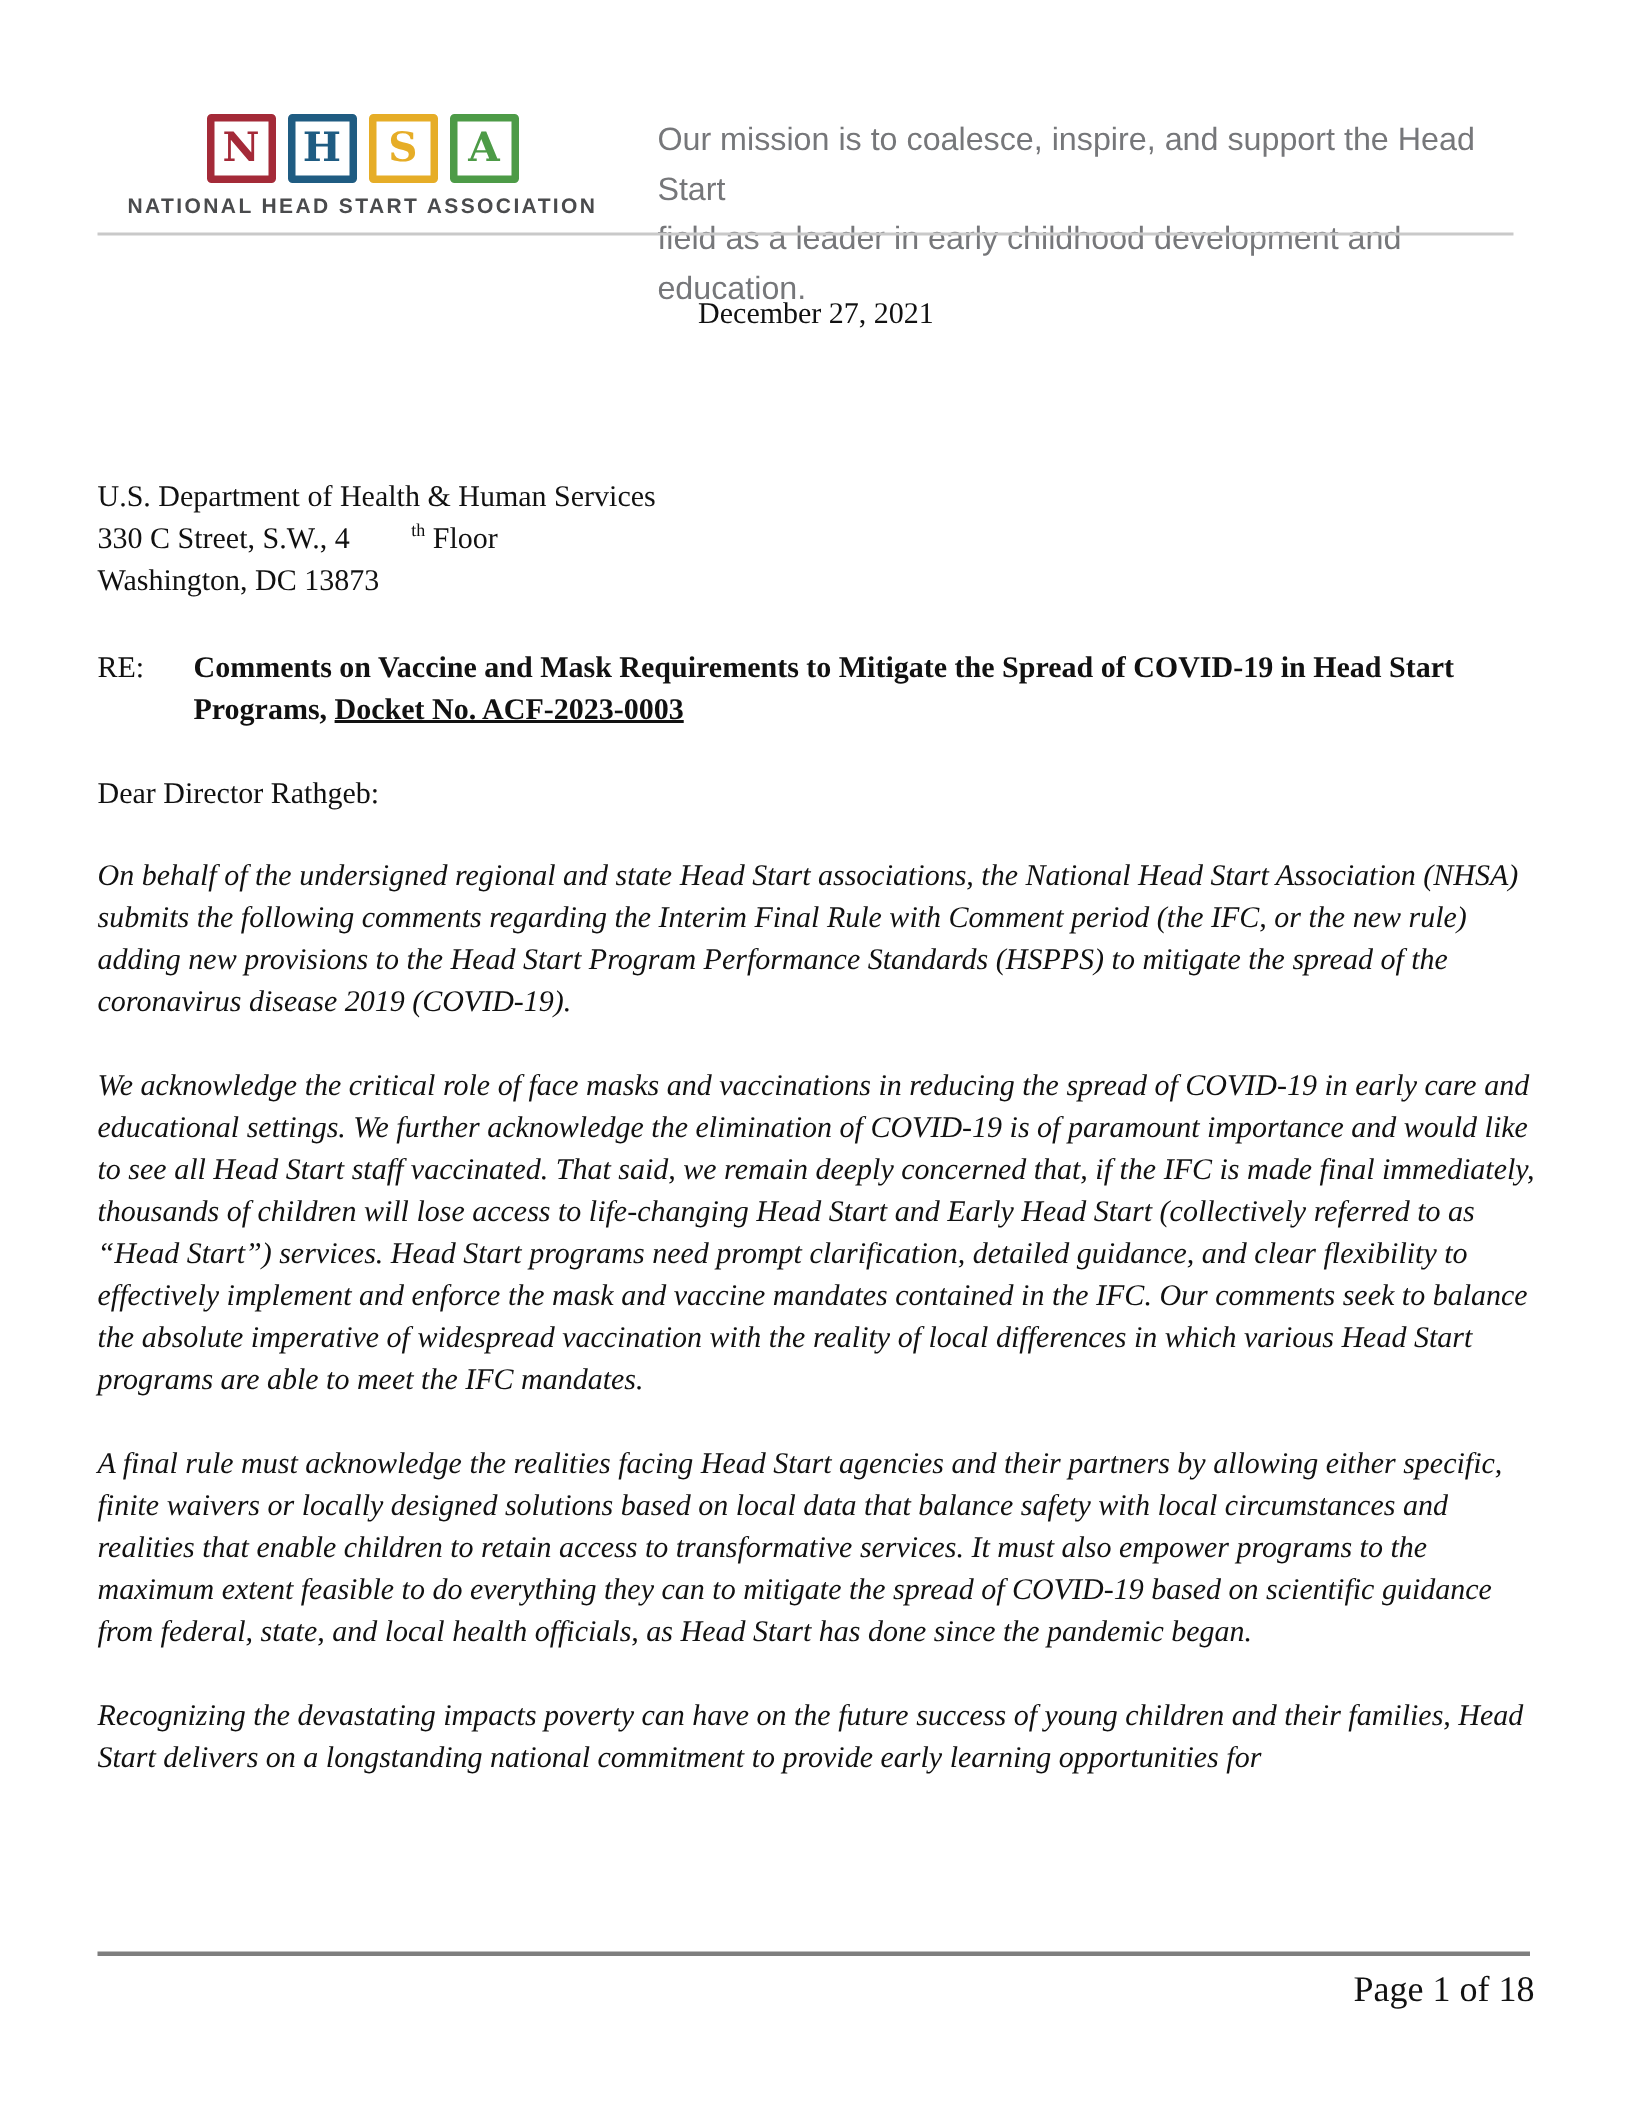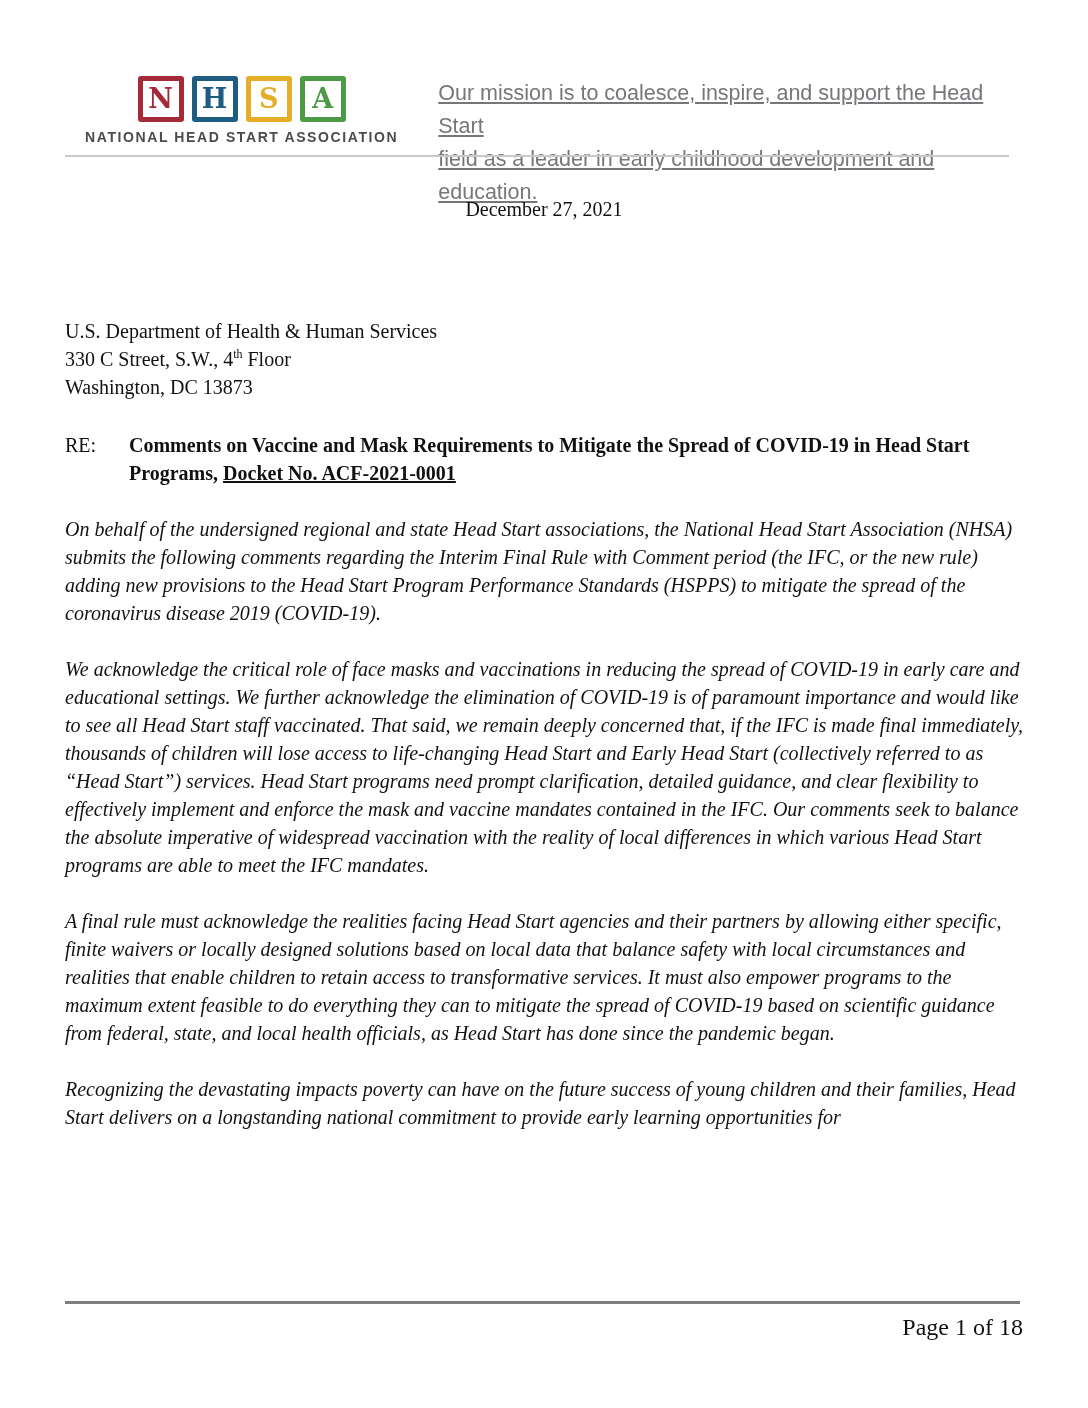--- a/index.html
+++ b/index.html
@@ -35,35 +35,34 @@
     font-family:"Liberation Sans","DejaVu Sans",sans-serif;
     font-size:14px; font-weight:700;
     letter-spacing:1.6px; white-space:nowrap;
     color:#4a4b4d;
   }
   .mission {
     margin-left:40px; padding-top:1px;
     font-family:"Liberation Sans","DejaVu Sans",sans-serif;
     font-size:21.5px; line-height:33px;
     color:#76777a;
-    text-decoration:underline;
   }
   .header-rule {
     position:absolute; top:155px; left:65px; width:944px; height:2px;
     background:#c9c9c9;
   }
   
   .body {
     position:absolute; top:195px; left:65px; width:958px;
     font-size:20px; line-height:28px;
   }
   .date { margin-bottom:94px;text-align:center; }
   .address { margin-bottom:30px; }
   .address > div { line-height:28px; }
-  sup.ordinal { font-size:12px; vertical-align:super; line-height:0; }
+  sup.ordinal { font-size:12px; vertical-align:super; line-height:0;margin-left:41px; }
   .re-row { display:flex; margin-bottom:28px; }
   .re-label { width:64px; flex:0 0 64px; }
   .re-text { flex:1; font-weight:bold; }
   .re-text .docket { text-decoration:underline; }
   .salutation { margin-bottom:27px; }
   .para { margin-bottom:28px; text-align:left;font-style:italic; }
   
   .footer-rule {
     position:absolute; top:1301px; left:65px; width:955px; height:3px;
     background:#7e7e7e;
@@ -102,23 +101,24 @@
     <p class="date">December 27, 2021</p>
 
     <div class="address">
       <div>U.S. Department of Health &amp; Human Services</div>
       <div><span>330 C Street, S.W., 4</span><sup class="ordinal">th</sup><span> Floor</span></div>
       <div>Washington, DC 13873</div>
     </div>
 
     <div class="re-row">
       <span class="re-label">RE:</span>
-      <span class="re-text"><span>Comments on Vaccine and Mask Requirements to Mitigate the Spread of COVID-19 in Head Start Programs, </span><span class="docket">Docket No. ACF-2021-0001</span></span>
+      <span class="re-text"><span>Comments on Vaccine and Mask Requirements to Mitigate the Spread of COVID-19 in Head Start Programs, </span><span class="docket">Docket No. ACF-2023-0003</span></span>
     </div>
 
+    <p class="salutation">Dear Director Rathgeb:</p>
 
     <p class="para">On behalf of the undersigned regional and state Head Start associations, the National Head Start Association (NHSA) submits the following comments regarding the Interim Final Rule with Comment period (the IFC, or the new rule) adding new provisions to the Head Start Program Performance Standards (HSPPS) to mitigate the spread of the coronavirus disease 2019 (COVID-19).</p>
     <p class="para">We acknowledge the critical role of face masks and vaccinations in reducing the spread of COVID-19 in early care and educational settings. We further acknowledge the elimination of COVID-19 is of paramount importance and would like to see all Head Start staff vaccinated. That said, we remain deeply concerned that, if the IFC is made final immediately, thousands of children will lose access to life-changing Head Start and Early Head Start (collectively referred to as “Head Start”) services. Head Start programs need prompt clarification, detailed guidance, and clear flexibility to effectively implement and enforce the mask and vaccine mandates contained in the IFC. Our comments seek to balance the absolute imperative of widespread vaccination with the reality of local differences in which various Head Start programs are able to meet the IFC mandates.</p>
     <p class="para">A final rule must acknowledge the realities facing Head Start agencies and their partners by allowing either specific, finite waivers or locally designed solutions based on local data that balance safety with local circumstances and realities that enable children to retain access to transformative services. It must also empower programs to the maximum extent feasible to do everything they can to mitigate the spread of COVID-19 based on scientific guidance from federal, state, and local health officials, as Head Start has done since the pandemic began.</p>
     <p class="para">Recognizing the devastating impacts poverty can have on the future success of young children and their families, Head Start delivers on a longstanding national commitment to provide early learning opportunities for</p>
 
   </main>
 
   <div class="footer-rule"></div>
   <div class="page-number">Page 1 of 18</div>

